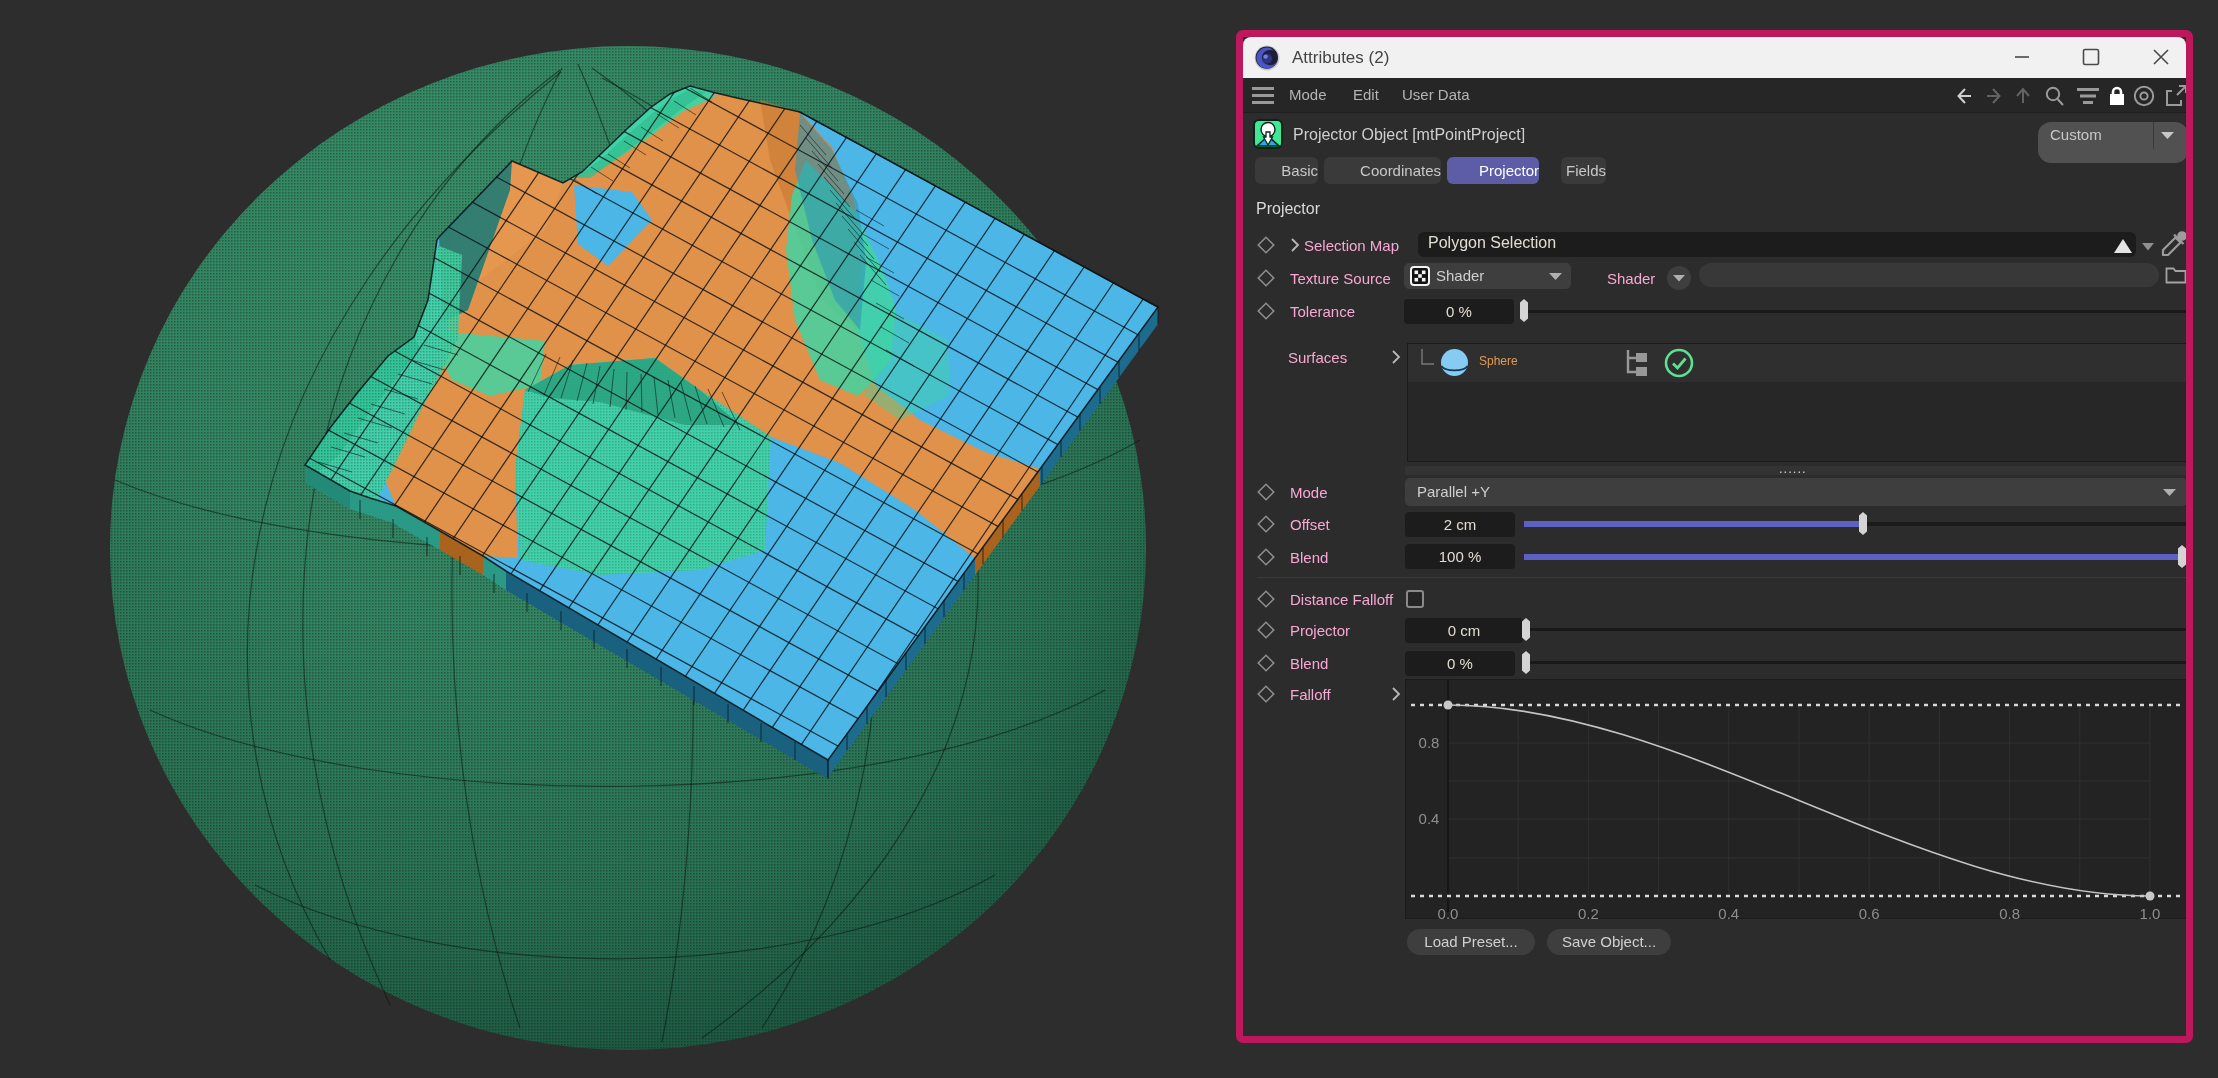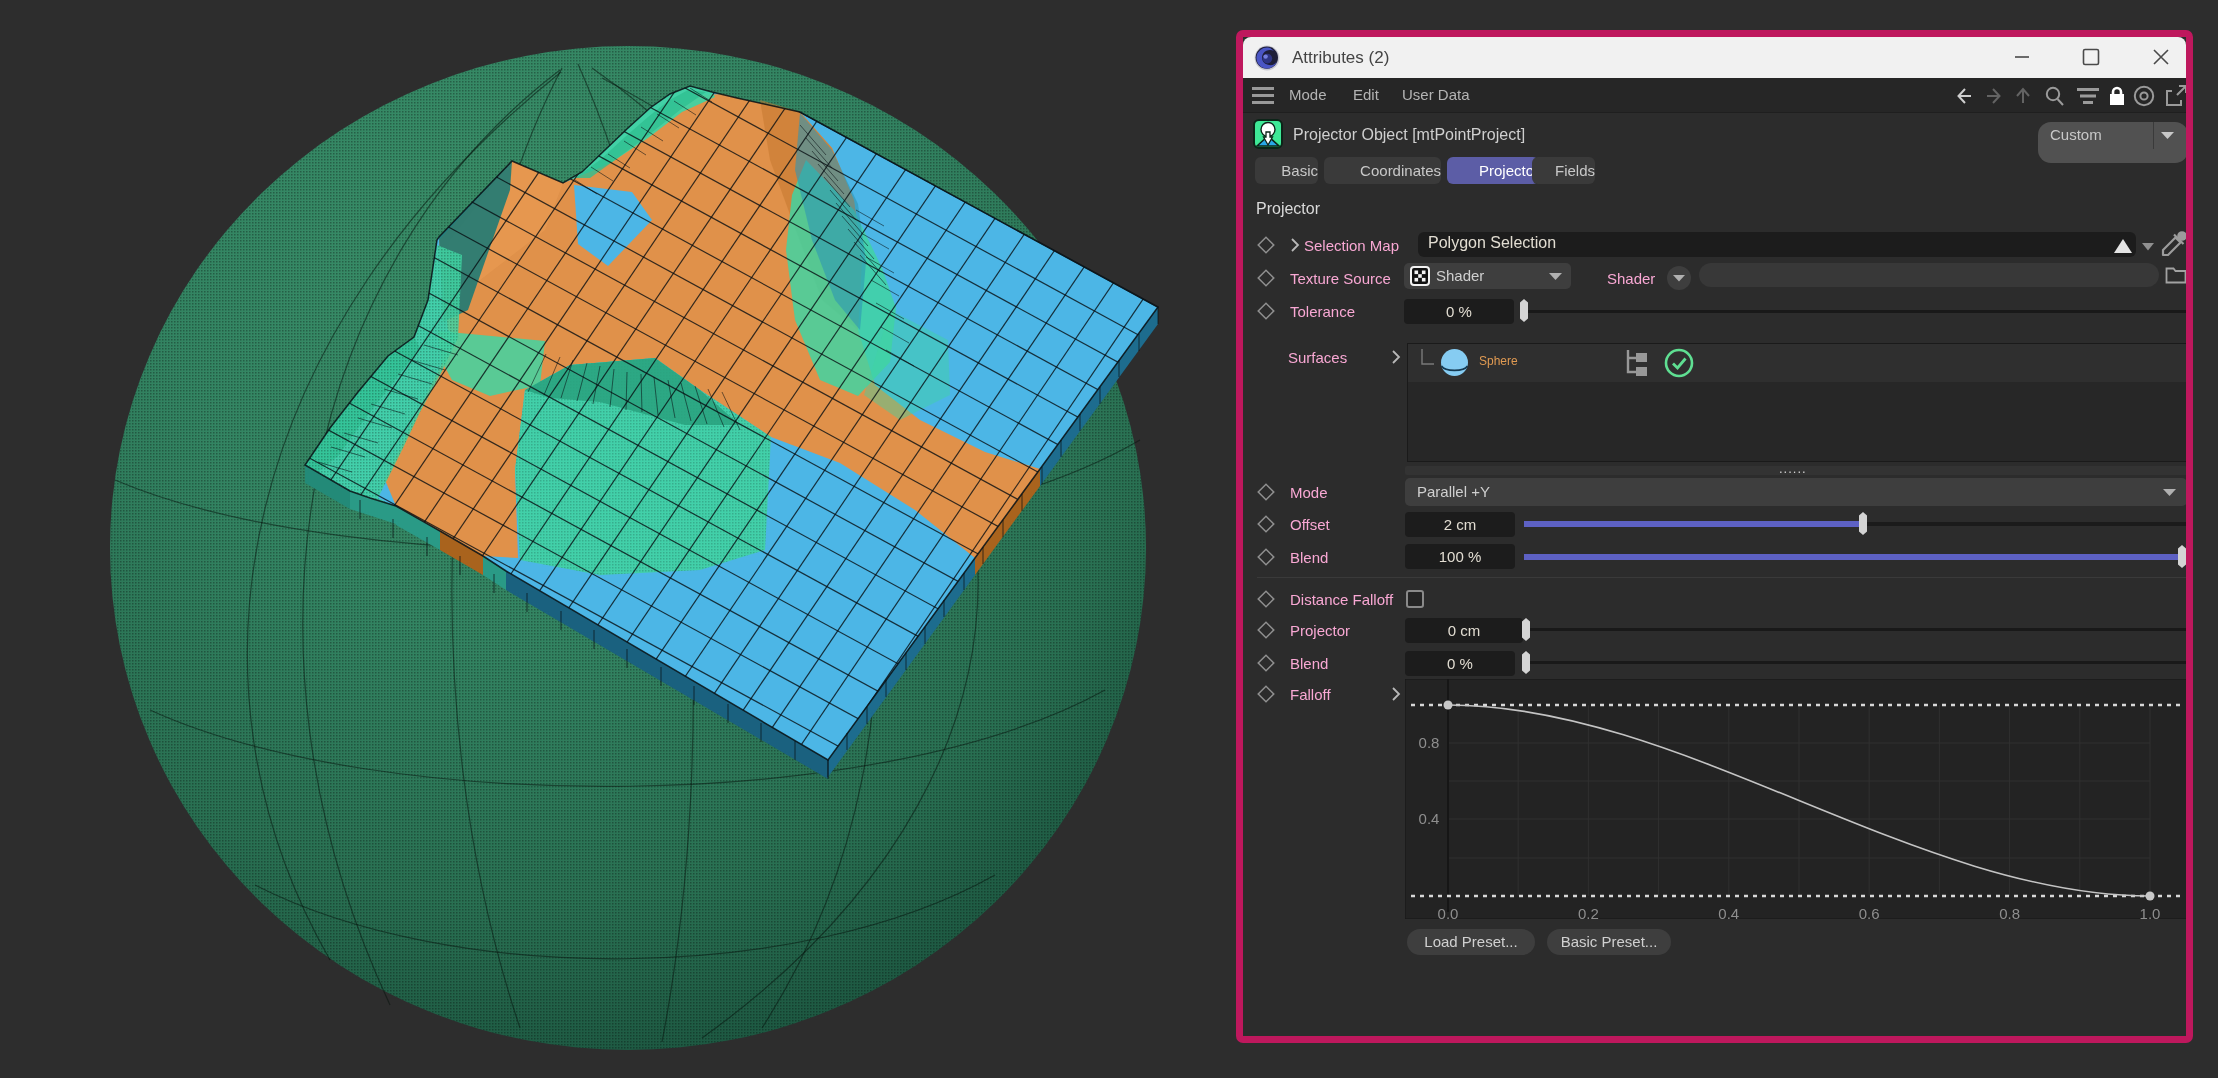--- a/index.html
+++ b/index.html
@@ -284,21 +284,21 @@
     <div class="abs" style="left:12px;top:4px;font-size:15px;color:#c8c8c8">Custom</div>
     <div class="abs" style="left:115px;top:0;width:1px;height:27px;background:#3a3a3a"></div>
     <svg class="abs" style="left:123px;top:10px" width="14" height="8">
         <path d="M 0,0 h 13 l -6.5,7 z" fill="#c8c8c8"></path>
       </svg>
   </div>
 
   <div class="abs tab" style="left:12px;width:63px">Basic</div>
   <div class="abs tab" style="left:81px;width:117px">Coordinates</div>
   <div class="abs tab" style="left:204px;width:92px;background:#5c5da6;color:#fff">Projector</div>
-  <div class="abs tab" style="left:289px;width:63px">Fields</div>
+  <div class="abs tab" style="left:318px;width:45px">Fields</div>
   <div class="abs" style="left:13px;top:163px;font-size:16px;color:#dadada">Projector</div>
     <svg class="abs" style="left:0;top:0;pointer-events:none" width="955" height="1011" viewBox="0 0 955 1011">
     <g fill="none" stroke="#909090" stroke-width="1.5">
       <rect x="-5.5" y="-5.5" width="11" height="11" transform="translate(23,208) rotate(45)"></rect>
       <rect x="-5.5" y="-5.5" width="11" height="11" transform="translate(23,241) rotate(45)"></rect>
       <rect x="-5.5" y="-5.5" width="11" height="11" transform="translate(23,274) rotate(45)"></rect>
       <rect x="-5.5" y="-5.5" width="11" height="11" transform="translate(23,455) rotate(45)"></rect>
       <rect x="-5.5" y="-5.5" width="11" height="11" transform="translate(23,487) rotate(45)"></rect>
       <rect x="-5.5" y="-5.5" width="11" height="11" transform="translate(23,520) rotate(45)"></rect>
       <rect x="-5.5" y="-5.5" width="11" height="11" transform="translate(23,562) rotate(45)"></rect>
@@ -463,15 +463,15 @@
       <text x="43" y="240" text-anchor="middle">0.0</text>
         <text x="183.4" y="240" text-anchor="middle">0.2</text>
         <text x="323.8" y="240" text-anchor="middle">0.4</text>
         <text x="464.2" y="240" text-anchor="middle">0.6</text>
         <text x="604.6" y="240" text-anchor="middle">0.8</text>
         <text x="745" y="240" text-anchor="middle">1.0</text>
     </g>
   </svg>
 
   <div class="abs" style="left:164px;top:892px;width:128px;height:26px;background:#3e3e3e;border-radius:13px;color:#d0d0d0;font-size:15px;text-align:center;line-height:26px">Load Preset...</div>
-  <div class="abs" style="left:304px;top:892px;width:124px;height:26px;background:#3e3e3e;border-radius:13px;color:#d0d0d0;font-size:15px;text-align:center;line-height:26px">Basic Preset...</div>
+  <div class="abs" style="left:304px;top:892px;width:124px;height:26px;background:#3e3e3e;border-radius:13px;color:#d0d0d0;font-size:15px;text-align:center;line-height:26px">Save Object...</div>
 
 </div>
 
 </body></html>

